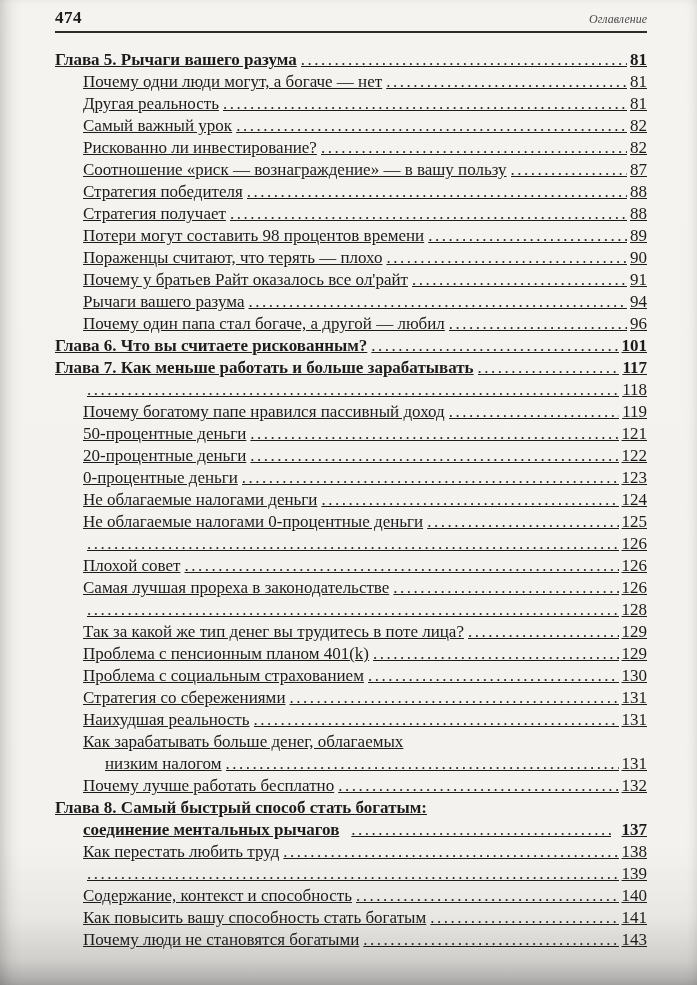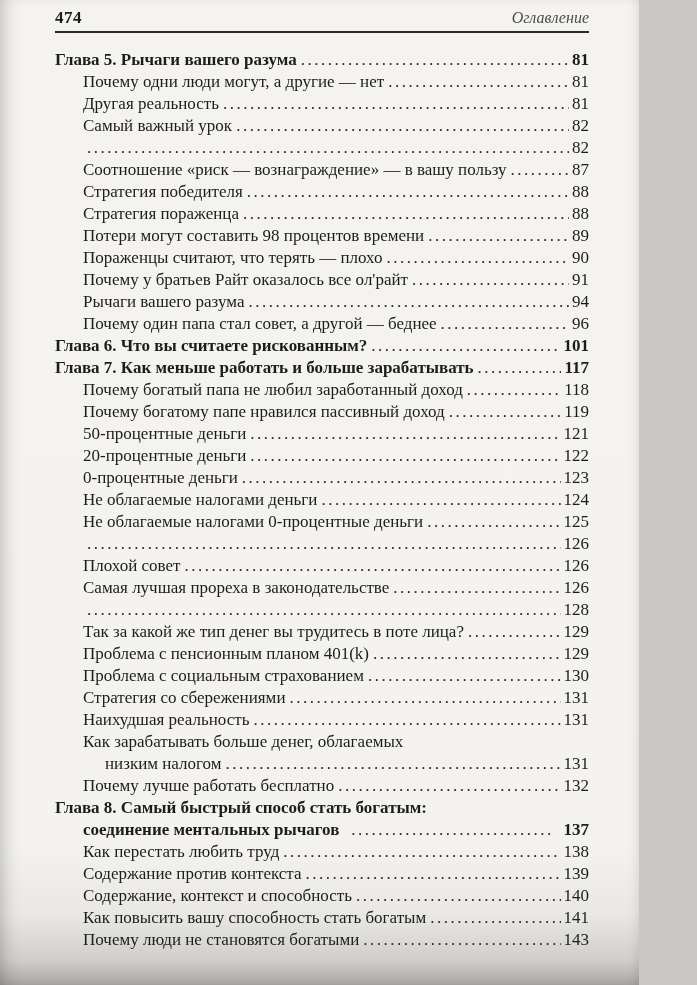--- a/index.html
+++ b/index.html
@@ -4,46 +4,47 @@
 <style>
   * { margin: 0; padding: 0; box-sizing: border-box; }
   html, body { width: 697px; height: 985px; }
   body {
     background: #c9c8c6;
     font-family: "Liberation Serif", "DejaVu Serif", serif;
     -webkit-font-smoothing: antialiased;
   }
   .page {
     position: relative;
-    width: 639px;
+    width: 697px;
     height: 985px;
     overflow: hidden;
     padding: 8px 50px 4px 55px;
     color: #1c1c1c;
     background: linear-gradient(180deg,
       #f4f3f0 0%, #f3f2ef 86%, #e8e7e4 93%,
       #cfcecb 97.5%, #a8a7a5 100%);
     box-shadow: inset 14px 0 20px -14px rgba(0,0,0,.30),
                 inset -8px 0 14px -10px rgba(0,0,0,.18);
   }
   .header {
     display: flex;
     justify-content: space-between;
     align-items: baseline;
     border-bottom: 2px solid #2b2b2b;
     padding-bottom: 3px;
   }
   .pageno { font-weight: bold; font-size: 17px; letter-spacing: .5px; }
-  .htitle { font-style: italic; font-size: 16px; color: #4b4b4b; }
+  .htitle { font-style: italic; font-size: 12px; color: #4b4b4b; }
   .toc { margin-top: 16px; }
   .tocline {
     display: flex;
     align-items: baseline;
     font-size: 17px;
     line-height: 22px;
+    text-decoration: underline;
   }
   .tocline.chapter { font-weight: bold; }
   .tocline.sub { padding-left: 28px; }
   .tocline.sub.cont { padding-left: 50px; }
   .tocline.chapter.cont { padding-left: 28px; gap: 8px; }
   .t { white-space: nowrap; }
   .dots {
     flex: 1 1 auto;
     overflow: hidden;
     white-space: nowrap;
@@ -66,50 +67,51 @@
     <span class="pageno">474</span>
     <span class="htitle">Оглавление</span>
   </div>
   <div class="toc">
       <div class="tocline chapter">
         <span class="t">Глава 5. Рычаги вашего разума</span>
         <span class="dots"></span>
         <span class="pg">81</span>
       </div>
       <div class="tocline sub">
-        <span class="t">Почему одни люди могут, а другие — нет</span>
+        <span class="t">Почему одни люди могут, а богаче — нет</span>
         <span class="dots"></span>
         <span class="pg">81</span>
       </div>
       <div class="tocline sub">
         <span class="t">Другая реальность</span>
         <span class="dots"></span>
         <span class="pg">81</span>
       </div>
       <div class="tocline sub">
         <span class="t">Самый важный урок</span>
         <span class="dots"></span>
         <span class="pg">82</span>
       </div>
       <div class="tocline sub">
+        <span class="t">Рискованно ли инвестирование?</span>
         <span class="dots"></span>
         <span class="pg">82</span>
       </div>
       <div class="tocline sub">
         <span class="t">Соотношение «риск — вознаграждение» — в вашу пользу</span>
         <span class="dots"></span>
         <span class="pg">87</span>
       </div>
       <div class="tocline sub">
         <span class="t">Стратегия победителя</span>
         <span class="dots"></span>
         <span class="pg">88</span>
       </div>
       <div class="tocline sub">
-        <span class="t">Стратегия пораженца</span>
+        <span class="t">Стратегия получает</span>
         <span class="dots"></span>
         <span class="pg">88</span>
       </div>
       <div class="tocline sub">
         <span class="t">Потери могут составить 98 процентов времени</span>
         <span class="dots"></span>
         <span class="pg">89</span>
       </div>
       <div class="tocline sub">
         <span class="t">Пораженцы считают, что терять — плохо</span>
@@ -120,36 +122,35 @@
         <span class="t">Почему у братьев Райт оказалось все ол'райт</span>
         <span class="dots"></span>
         <span class="pg">91</span>
       </div>
       <div class="tocline sub">
         <span class="t">Рычаги вашего разума</span>
         <span class="dots"></span>
         <span class="pg">94</span>
       </div>
       <div class="tocline sub">
-        <span class="t">Почему один папа стал совет, а другой — беднее</span>
+        <span class="t">Почему один папа стал богаче, а другой — любил</span>
         <span class="dots"></span>
         <span class="pg">96</span>
       </div>
       <div class="tocline chapter">
         <span class="t">Глава 6. Что вы считаете рискованным?</span>
         <span class="dots"></span>
         <span class="pg">101</span>
       </div>
       <div class="tocline chapter">
         <span class="t">Глава 7. Как меньше работать и больше зарабатывать</span>
         <span class="dots"></span>
         <span class="pg">117</span>
       </div>
       <div class="tocline sub">
-        <span class="t">Почему богатый папа не любил заработанный доход</span>
         <span class="dots"></span>
         <span class="pg">118</span>
       </div>
       <div class="tocline sub">
         <span class="t">Почему богатому папе нравился пассивный доход</span>
         <span class="dots"></span>
         <span class="pg">119</span>
       </div>
       <div class="tocline sub">
         <span class="t">50-процентные деньги</span>
@@ -239,21 +240,20 @@
         <span class="t">соединение ментальных рычагов</span>
         <span class="dots"></span>
         <span class="pg">137</span>
       </div>
       <div class="tocline sub">
         <span class="t">Как перестать любить труд</span>
         <span class="dots"></span>
         <span class="pg">138</span>
       </div>
       <div class="tocline sub">
-        <span class="t">Содержание против контекста</span>
         <span class="dots"></span>
         <span class="pg">139</span>
       </div>
       <div class="tocline sub">
         <span class="t">Содержание, контекст и способность</span>
         <span class="dots"></span>
         <span class="pg">140</span>
       </div>
       <div class="tocline sub">
         <span class="t">Как повысить вашу способность стать богатым</span>

